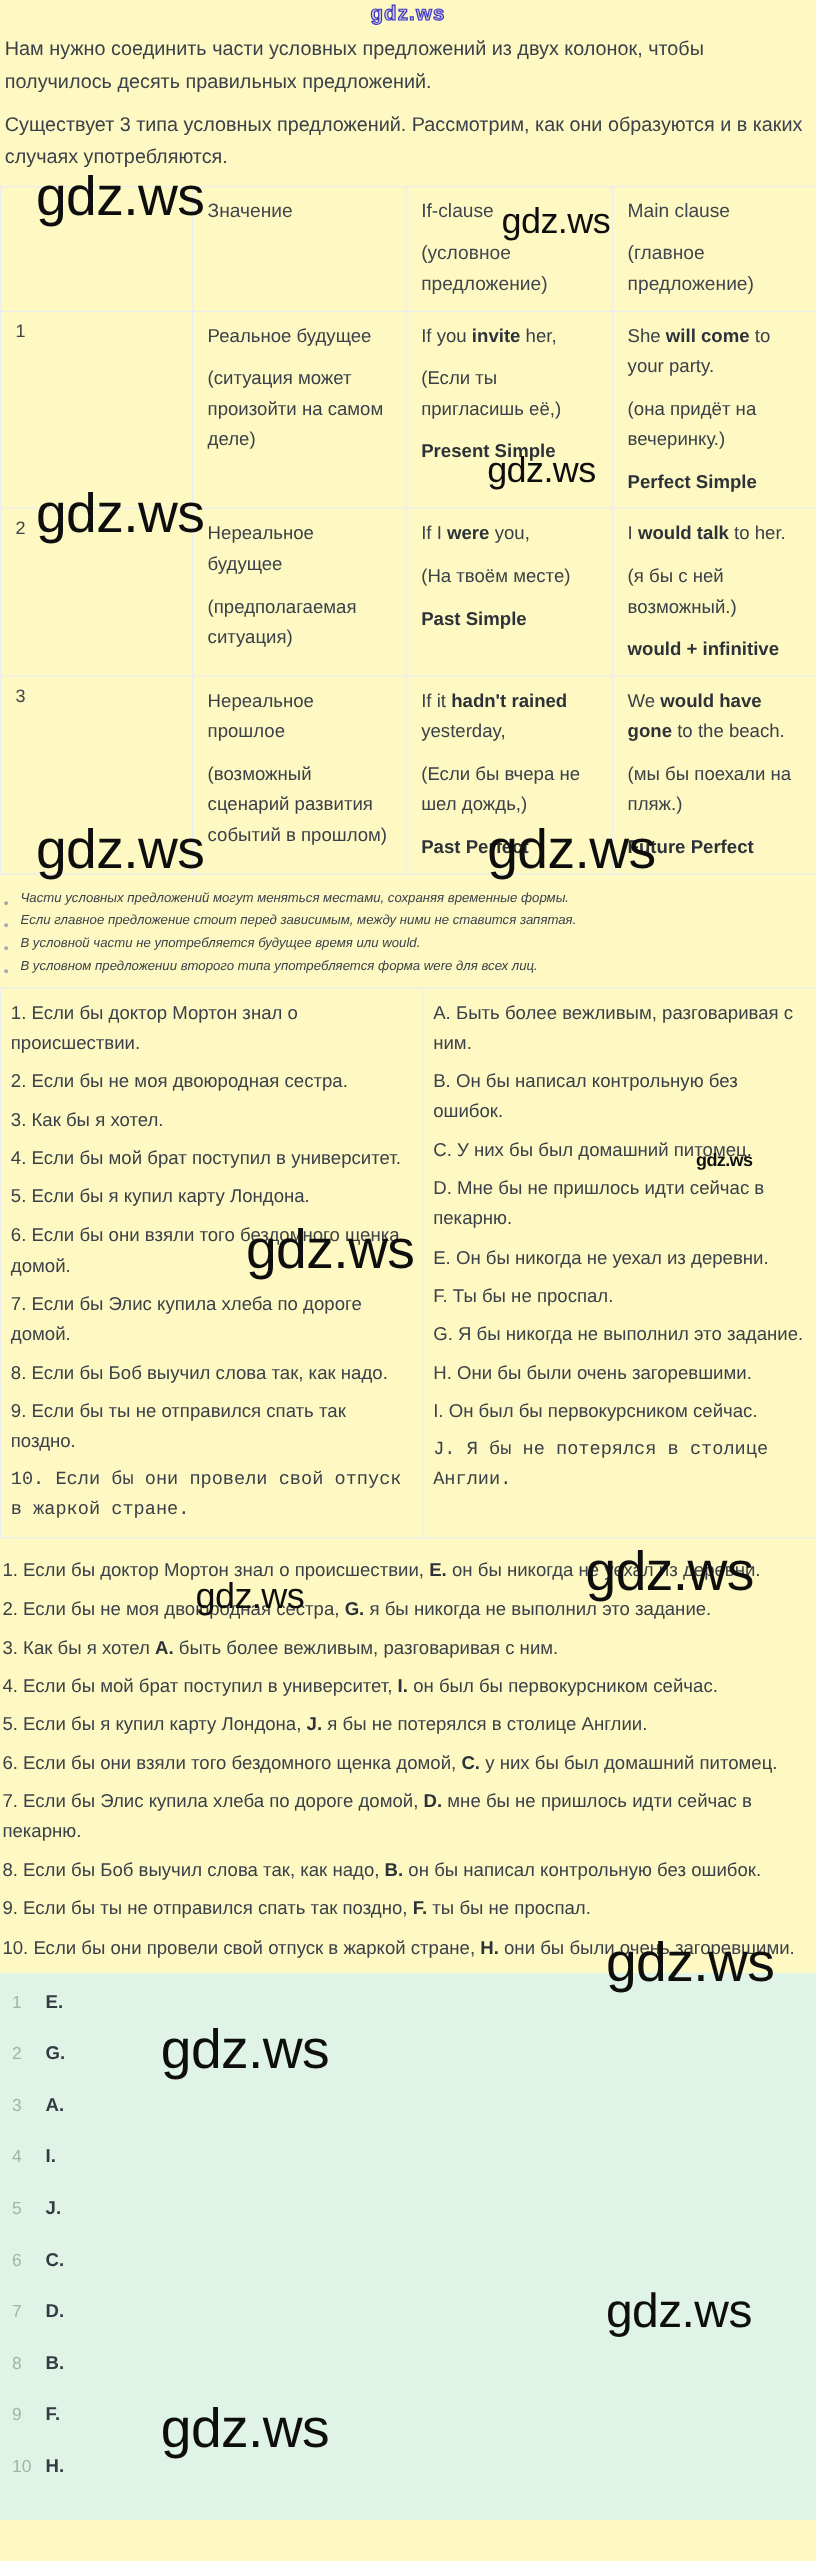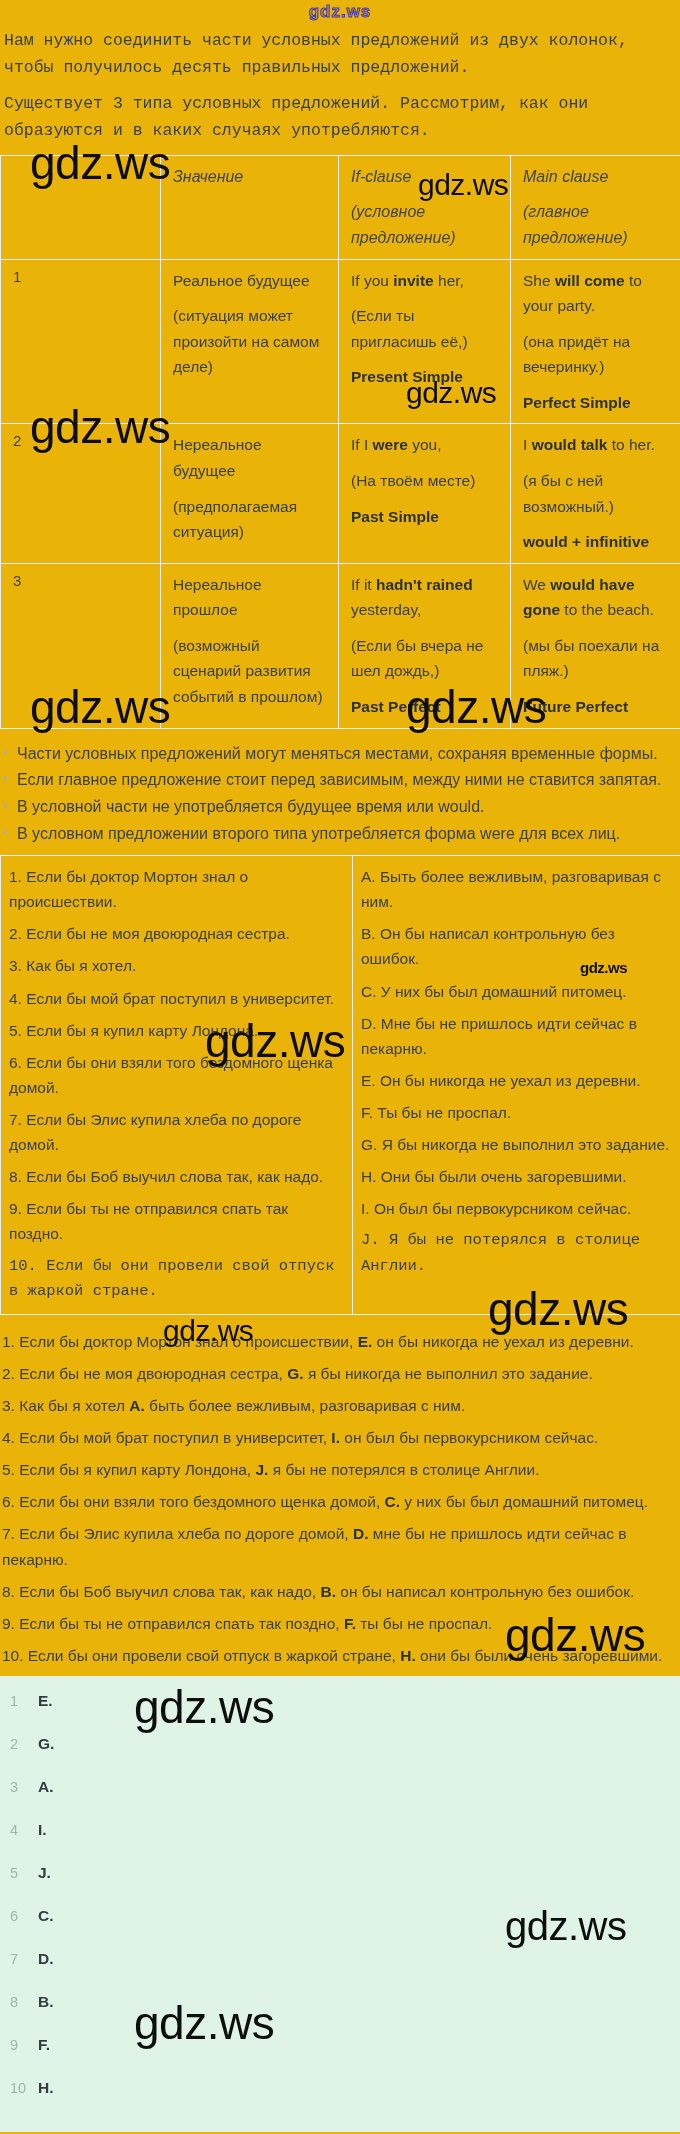--- a/index.html
+++ b/index.html
@@ -3,48 +3,48 @@
 <meta charset="utf-8">
 <style>
   :root{
     --text:#3b4148; --bold-text:#2c3238; --border:#ebedef;
     --answer-key-bg:#e0f3e7; --answer-key-number:#a0b5a9;
     --watermark-black:#0e0e0e; --watermark-blue:#3d35cb;
   }
   html,body{margin:0;padding:0;background:#fff;}
   .page{
     position:relative; width:680px; height:2134px; overflow:hidden;
-    background:#eab308; color:var(--text);
+    background:#fef9c3; color:var(--text);
     font-family:"Liberation Sans","DejaVu Sans",sans-serif;
   }
   
   .wm-blue-row{ text-align:center; height:22px; padding-top:2px; }
   .wm-blue{
     font-size:17px; font-weight:700; letter-spacing:1px;
     color:rgba(61,53,203,0.22); -webkit-text-stroke:1px var(--watermark-blue);
   }
   
-  .intro{ margin:4px 6px 10px 4px; font-size:16.5px; line-height:1.62;font-family:Liberation Mono, monospace; }
+  .intro{ margin:4px 6px 10px 4px; font-size:16.5px; line-height:1.62; }
   
   table{ border-collapse:collapse; width:100%; table-layout:fixed; }
   .grammar td,.grammar th{
     border:1px solid var(--border); vertical-align:top;
     padding:8px 12px 8px 12px; text-align:left; font-weight:normal;
   }
   .grammar p{ margin:0 0 10px; font-size:15.5px; line-height:1.65; }
   .grammar p:last-child{ margin-bottom:0; }
-  .grammar thead th{ font-style:italic; color:#40464d; }
+  .grammar thead th{ color:#40464d; }
   .grammar thead p{ margin:0 0 10px; font-size:16px; line-height:1.6; }
   .cell-num{ font-size:15px; color:#3f454c; }
   b{ font-weight:700; color:var(--bold-text); }
   
   .notes{ list-style:none; margin:12px 0 8px; padding:0 6px 0 2px; }
   .notes li{
     position:relative; padding-left:15px; margin:1px 0;
-    font-size:16px; line-height:1.62;
+    font-size:11px; line-height:1.62;font-style:italic;
   }
   .notes li::before{
     content:"•"; position:absolute; left:1px; top:3px;
     color:#a7abb0; font-size:12px;
   }
   
   .match{ margin:2px 0 8px;border-radius:22px; }
   .match td{ border:1px solid var(--border); vertical-align:top; padding:8px 8px 10px 8px; }
   .match p{ margin:0 0 7px; font-size:15.5px; line-height:1.62; }
   .match p:last-child{ margin-bottom:0;font-family:Liberation Mono, monospace; }

